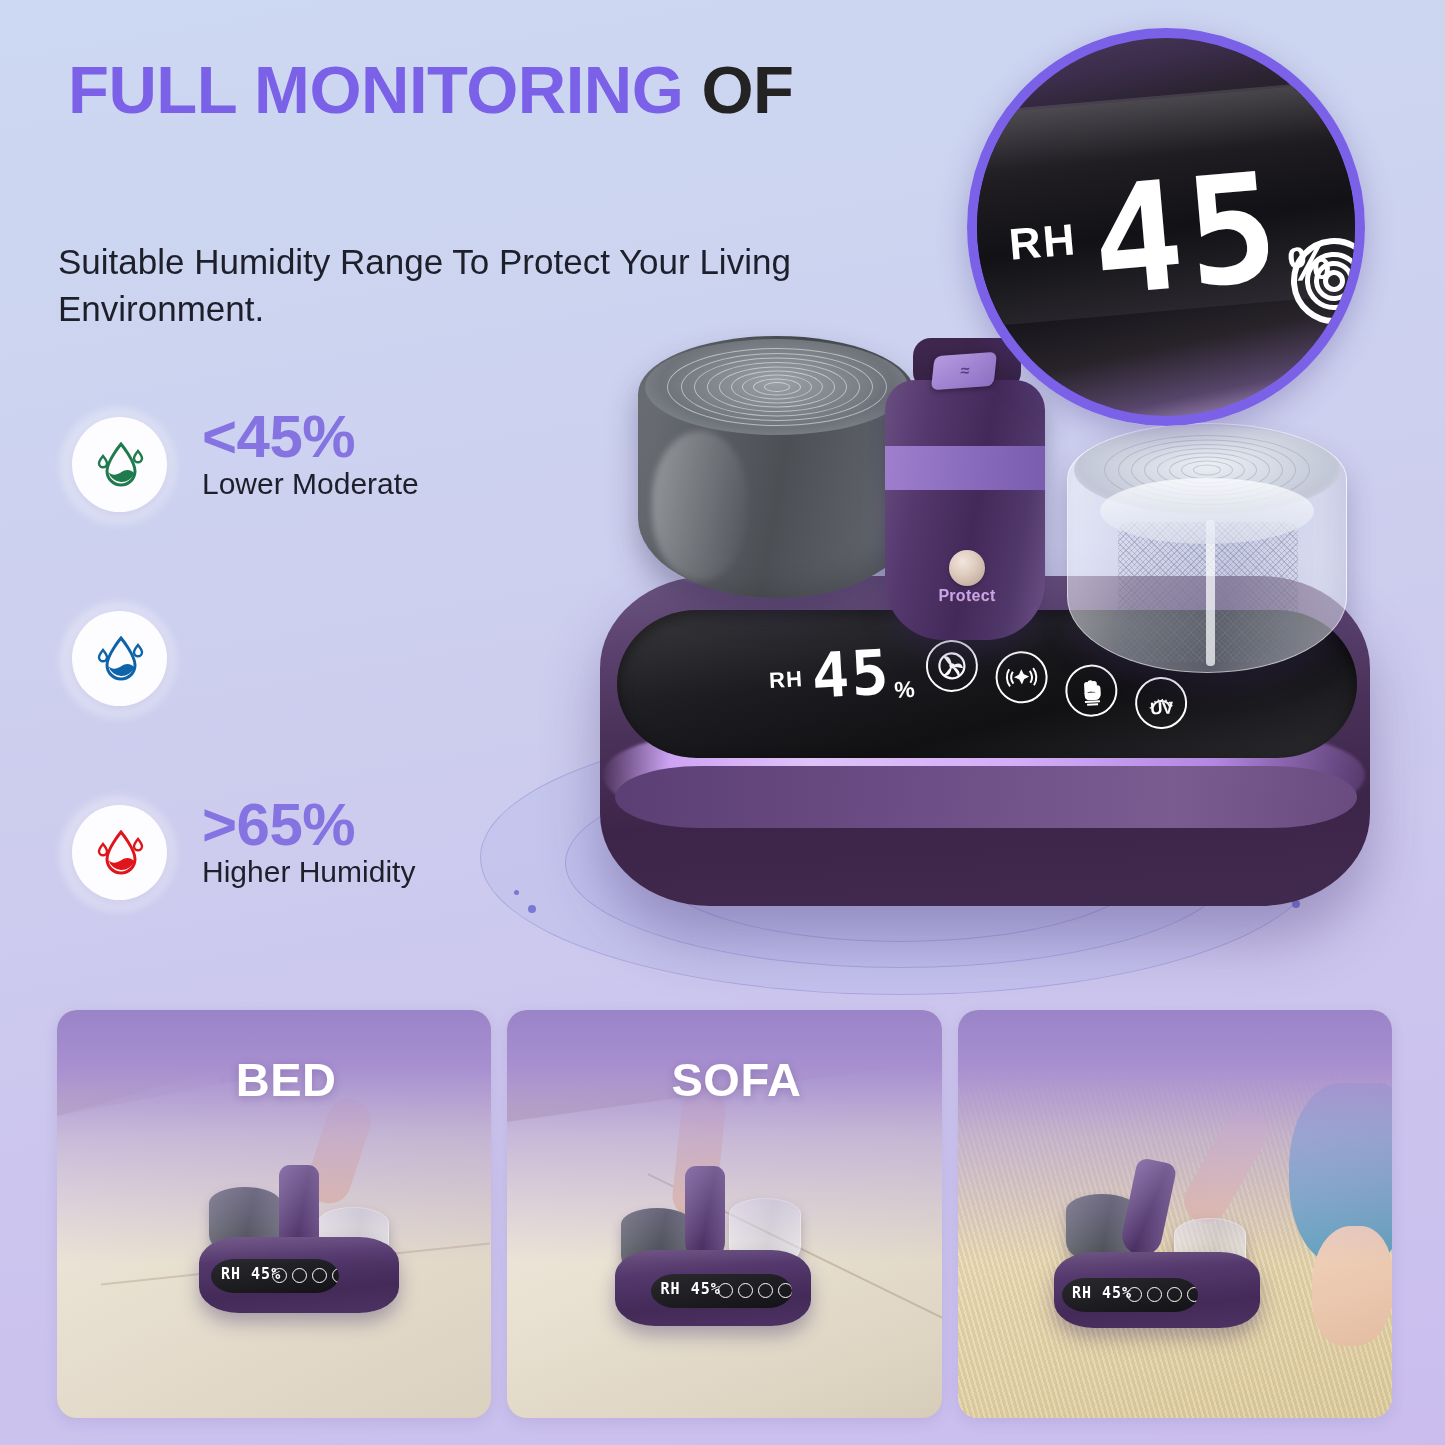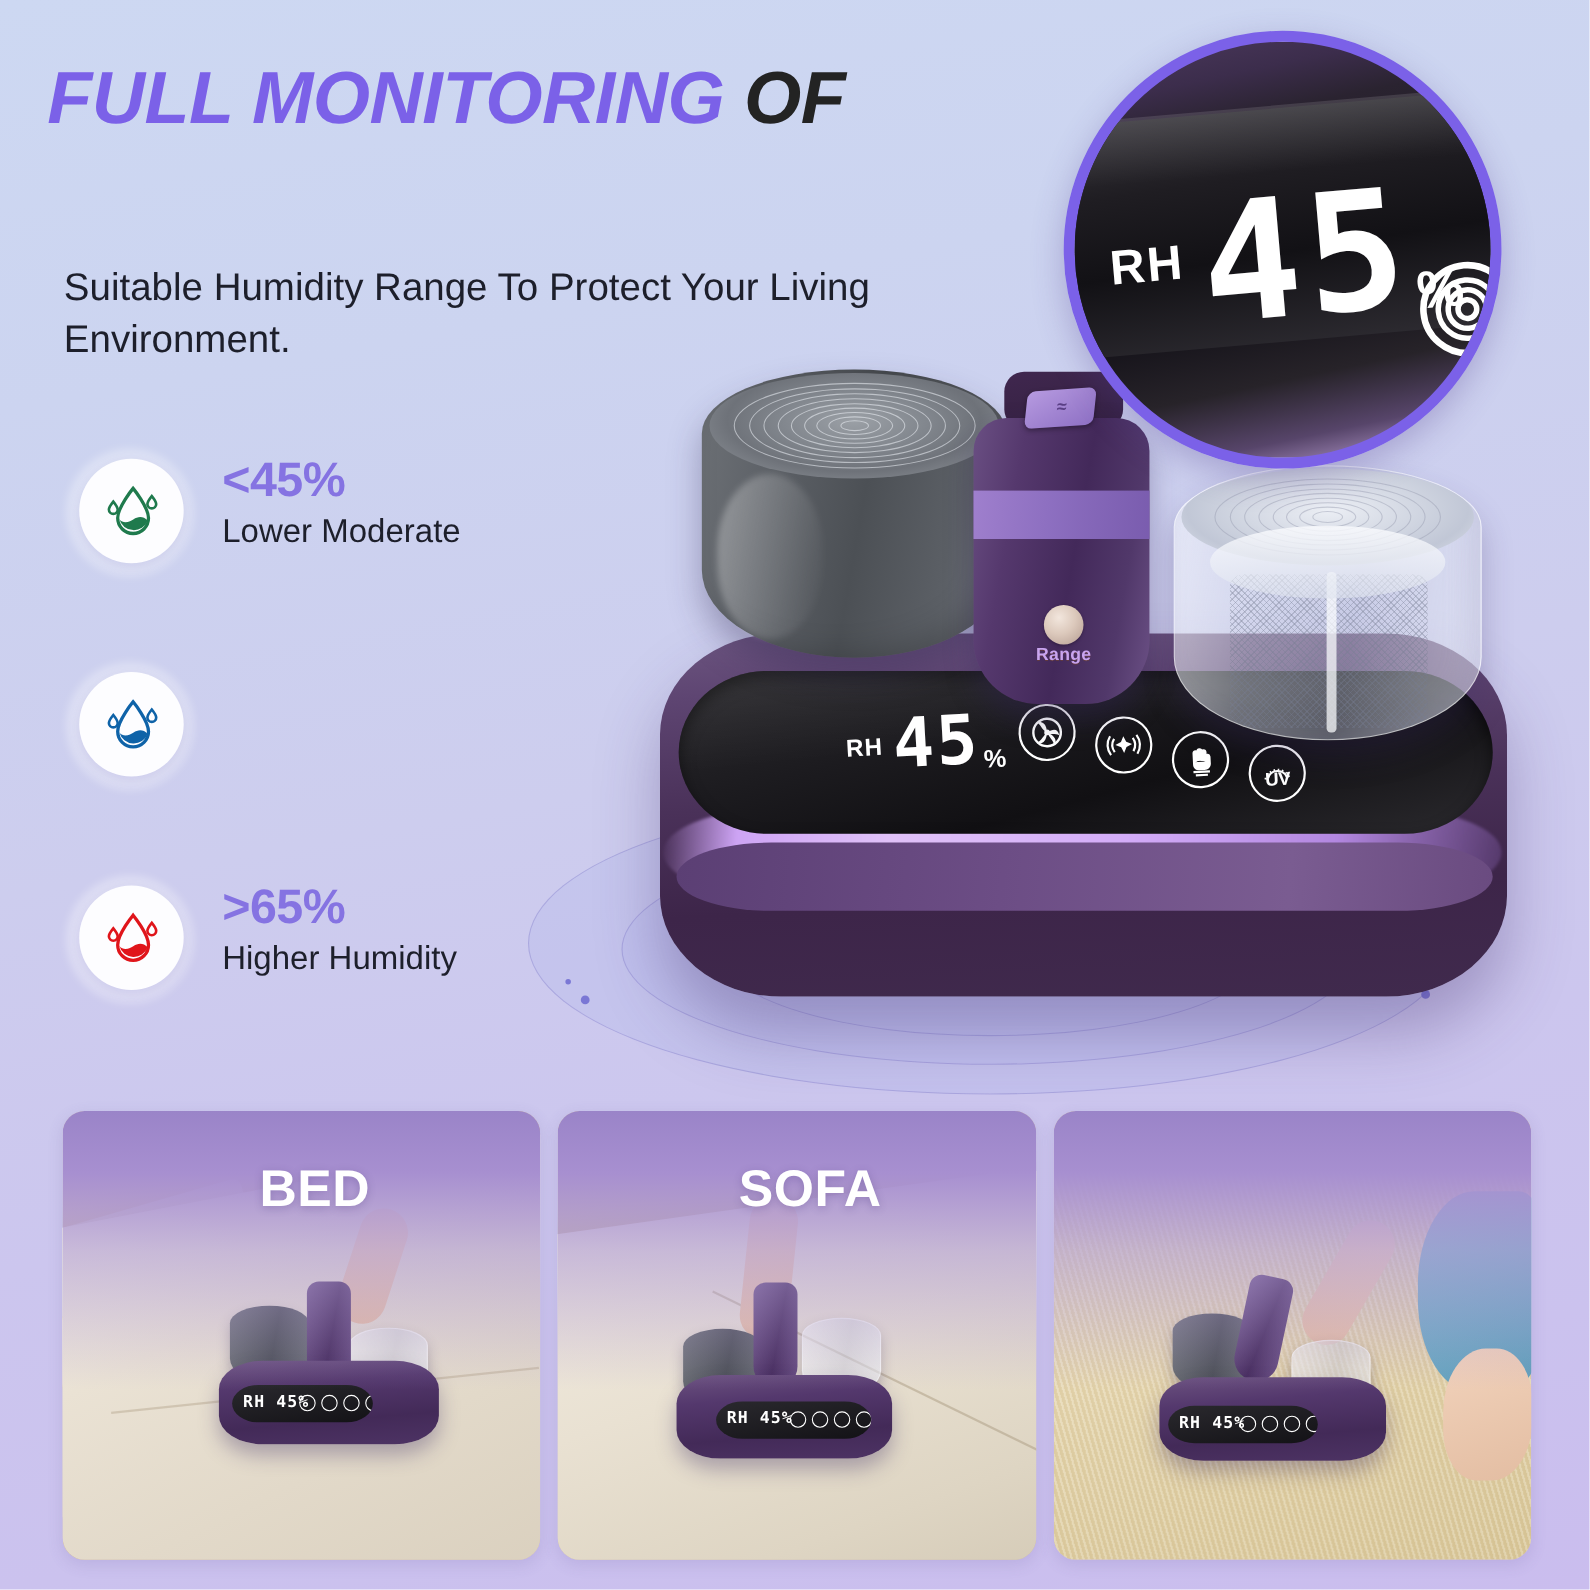--- a/index.html
+++ b/index.html
@@ -4,21 +4,21 @@
 <style>
   * { margin:0; padding:0; box-sizing:border-box; }
   html,body { width:1445px; height:1445px; }
   body {
     font-family:"Liberation Sans", sans-serif;
     background:linear-gradient(170deg,#cdd8f2 0%,#ccd4f0 22%,#cdcdee 48%,#ccc6ee 68%,#cbc2ee 85%,#cabdee 100%);
     position:relative; overflow:hidden;
   }
 
   
-  .headline { position:absolute; left:43px; top:55px; width:880px;font-style:italic; }
+  .headline { position:absolute; left:68px; top:55px; width:880px; }
   .headline .l1, .headline .l2 {
     font-size:67px; font-weight:700; letter-spacing:-0.5px;
     line-height:70px; white-space:nowrap;
   }
   .hl-accent { color:#7b61e8; }
   .hl-dark   { color:#232323; }
   .subtitle {
     position:absolute; left:58px; top:238px; width:800px;
     font-size:35px; line-height:47px; color:#1d1f2b; font-weight:400;
   }
@@ -33,21 +33,21 @@
   }
   .hum-circle {
     position:absolute; left:20px; top:19px; width:95px; height:95px;
     border-radius:50%; background:#fdfdff;
     box-shadow:0 3px 10px rgba(120,110,190,0.16);
     display:flex; align-items:center; justify-content:center;
   }
   .hum-circle svg { width:50px; height:52px; display:block; }
   .hum-text { position:absolute; left:150px; top:14px; }
   .hum-range {
-    font-size:44px; font-weight:700; color:#8573e2;
+    font-size:60px; font-weight:700; color:#8573e2;
     line-height:50px; letter-spacing:-0.5px; white-space:nowrap;
   }
   .hum-label {
     font-size:30px; color:#1d1f2b; line-height:40px;
     margin-top:2px; white-space:nowrap;
   }
 
   
   .ground { position:absolute; left:470px; top:700px; width:880px; height:310px; }
   .ring {
@@ -547,21 +547,21 @@
 
   <div class="handle-bridge"></div>
   <div class="handle"></div>
   <div class="handle-band"></div>
   <div class="handle-btn">
       <span>≈</span>
     </div>
 
   <div class="logo-wrap">
     <div class="logo-mark"></div>
-    <div class="logo-name">Range</div>
+    <div class="logo-name">Protect</div>
   </div>
 </div>
 
 <div class="magnifier">
   <div class="mag-band"></div>
   <div class="mag-sheen"></div>
   <div class="mag-read">
     <span class="mag-rh">RH</span>
     <span class="mag-num">45</span>
     <span class="mag-pct">%</span>

